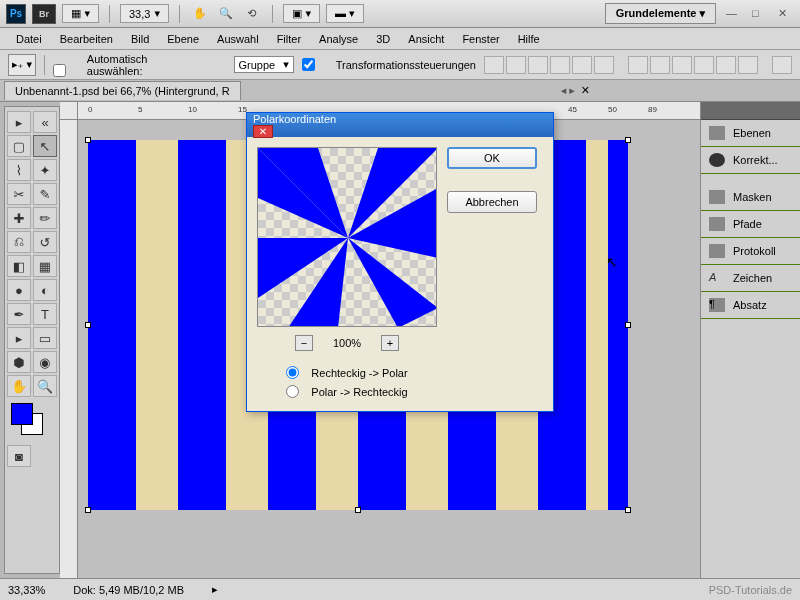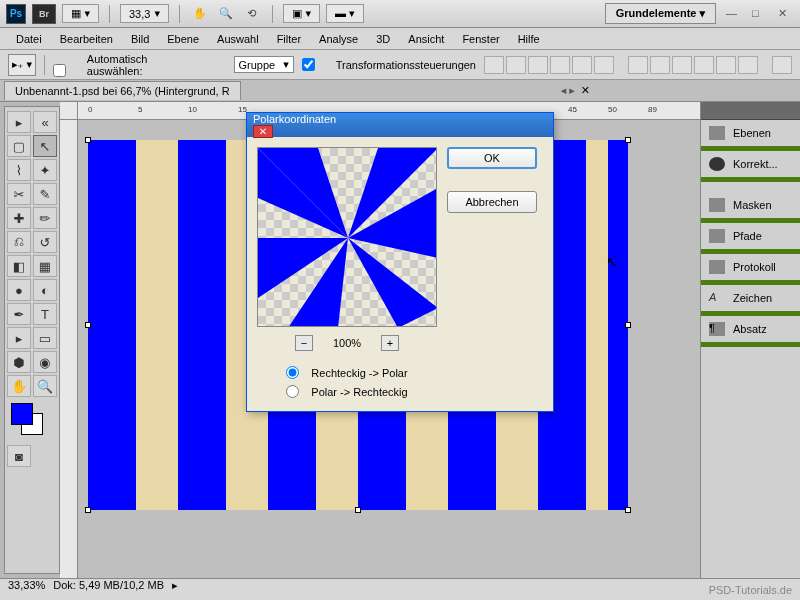--- a/index.html
+++ b/index.html
@@ -54,26 +54,26 @@
 .ruler-h span { position: absolute; top: 3px; font-size: 8px; color: #333; }
 .canvas-viewport { position: absolute; top: 18px; left: 18px; right: 0; bottom: 0; overflow: hidden; }
 .document { position: absolute; left: 10px; top: 20px; width: 540px; height: 370px; background: #e8d8a8; }
 .stripe { position: absolute; top: 0; bottom: 0; background: #0000ff; }
 .selection-handles { position: absolute; left: 10px; top: 20px; width: 540px; height: 370px; pointer-events: none; }
 .handle { position: absolute; width: 6px; height: 6px; background: #fff; border: 1px solid #000; }
 
 
 .right-dock { width: 100px; background: #d0d0d0; border-left: 1px solid #888; display: flex; flex-direction: column; }
 .dock-header { height: 18px; background: #6a6a6a; border-bottom: 1px solid #444; }
-.panel-btn { padding: 6px 8px; display: flex; align-items: center; gap: 8px; border-bottom: 5px solid #4d7c0f; }
+.panel-btn { padding: 6px 8px; display: flex; align-items: center; gap: 8px; border-bottom: 1px solid #4d7c0f; }
 .panel-icon { width: 16px; height: 14px; background: #888; display: inline-block; }
 .panel-sep { height: 10px; }
 
 
-.status-bar { position: absolute; bottom: 0; left: 0; right: 0; height: 22px; background: #d8d8d8; border-top: 1px solid #888; display: flex; align-items: flex-start; padding: 0 8px; gap: 8px; font-size: 10px; }
+.status-bar { position: absolute; bottom: 0; left: 0; right: 0; height: 22px; background: #d8d8d8; border-top: 1px solid #888; display: flex; align-items: center; padding: 0 8px; gap: 28px; font-size: 10px; }
 .watermark { position: absolute; right: 8px; bottom: 4px; color: #888; font-size: 11px; }
 
 
 .dialog { position: absolute; left: 246px; top: 112px; width: 308px; background: #ece9d8; border: 1px solid #0054e3; box-shadow: 2px 2px 8px rgba(0,0,0,0.3); z-index: 100; }
 .dialog-title { height: 24px; background: linear-gradient(#3b8ae0,#2968c0); color: white; font-size: 11px; display: flex; align-items: flex-start; padding: 0 6px; flex-direction: column; }
 .dialog-title .spacer { flex: 1; }
 .dialog-close { width: 20px; height: 16px; background: #e04040; color: white; border: 1px solid #a02020; display: flex; align-items: center; justify-content: center; font-size: 10px; }
 .dialog-body { padding: 10px; display: flex; gap: 10px; }
 .preview-col { display: flex; flex-direction: column; align-items: center; }
 .preview { width: 180px; height: 180px; border: 1px solid #888; background-image: linear-gradient(45deg,#ccc 25%,transparent 25%),linear-gradient(-45deg,#ccc 25%,transparent 25%),linear-gradient(45deg,transparent 75%,#ccc 75%),linear-gradient(-45deg,transparent 75%,#ccc 75%); background-size: 16px 16px; background-position: 0 0,0 8px,8px -8px,-8px 0; position: relative; overflow: hidden; }

